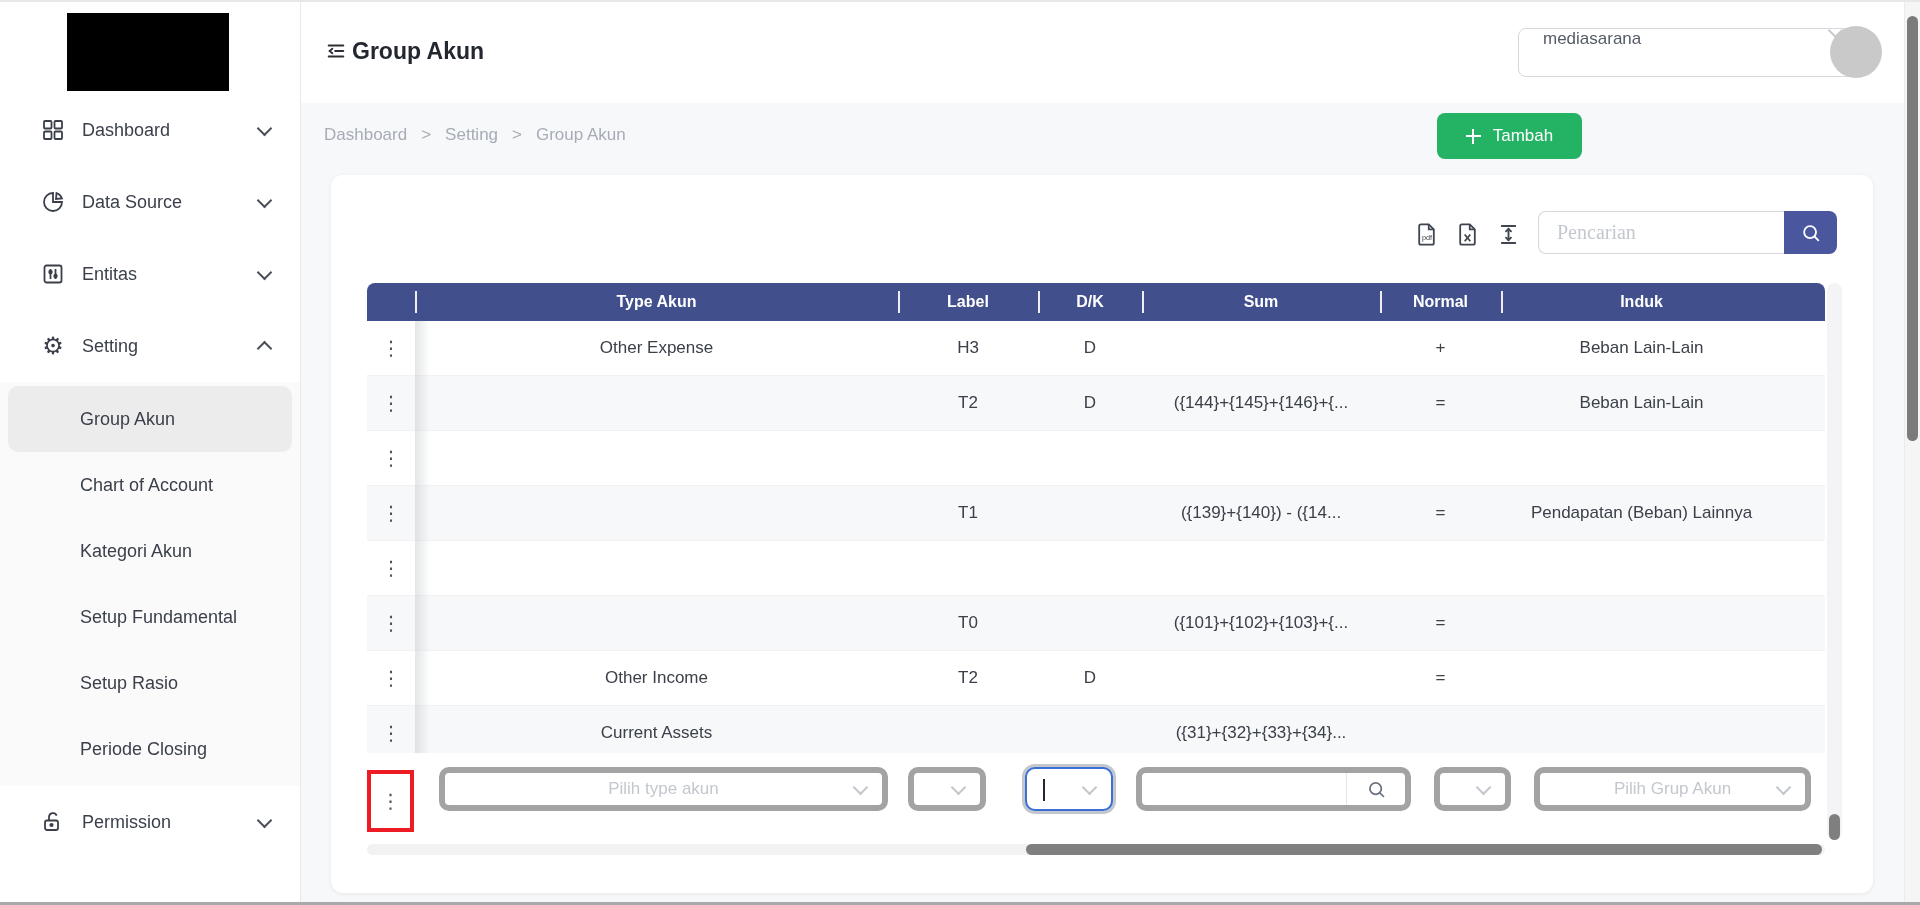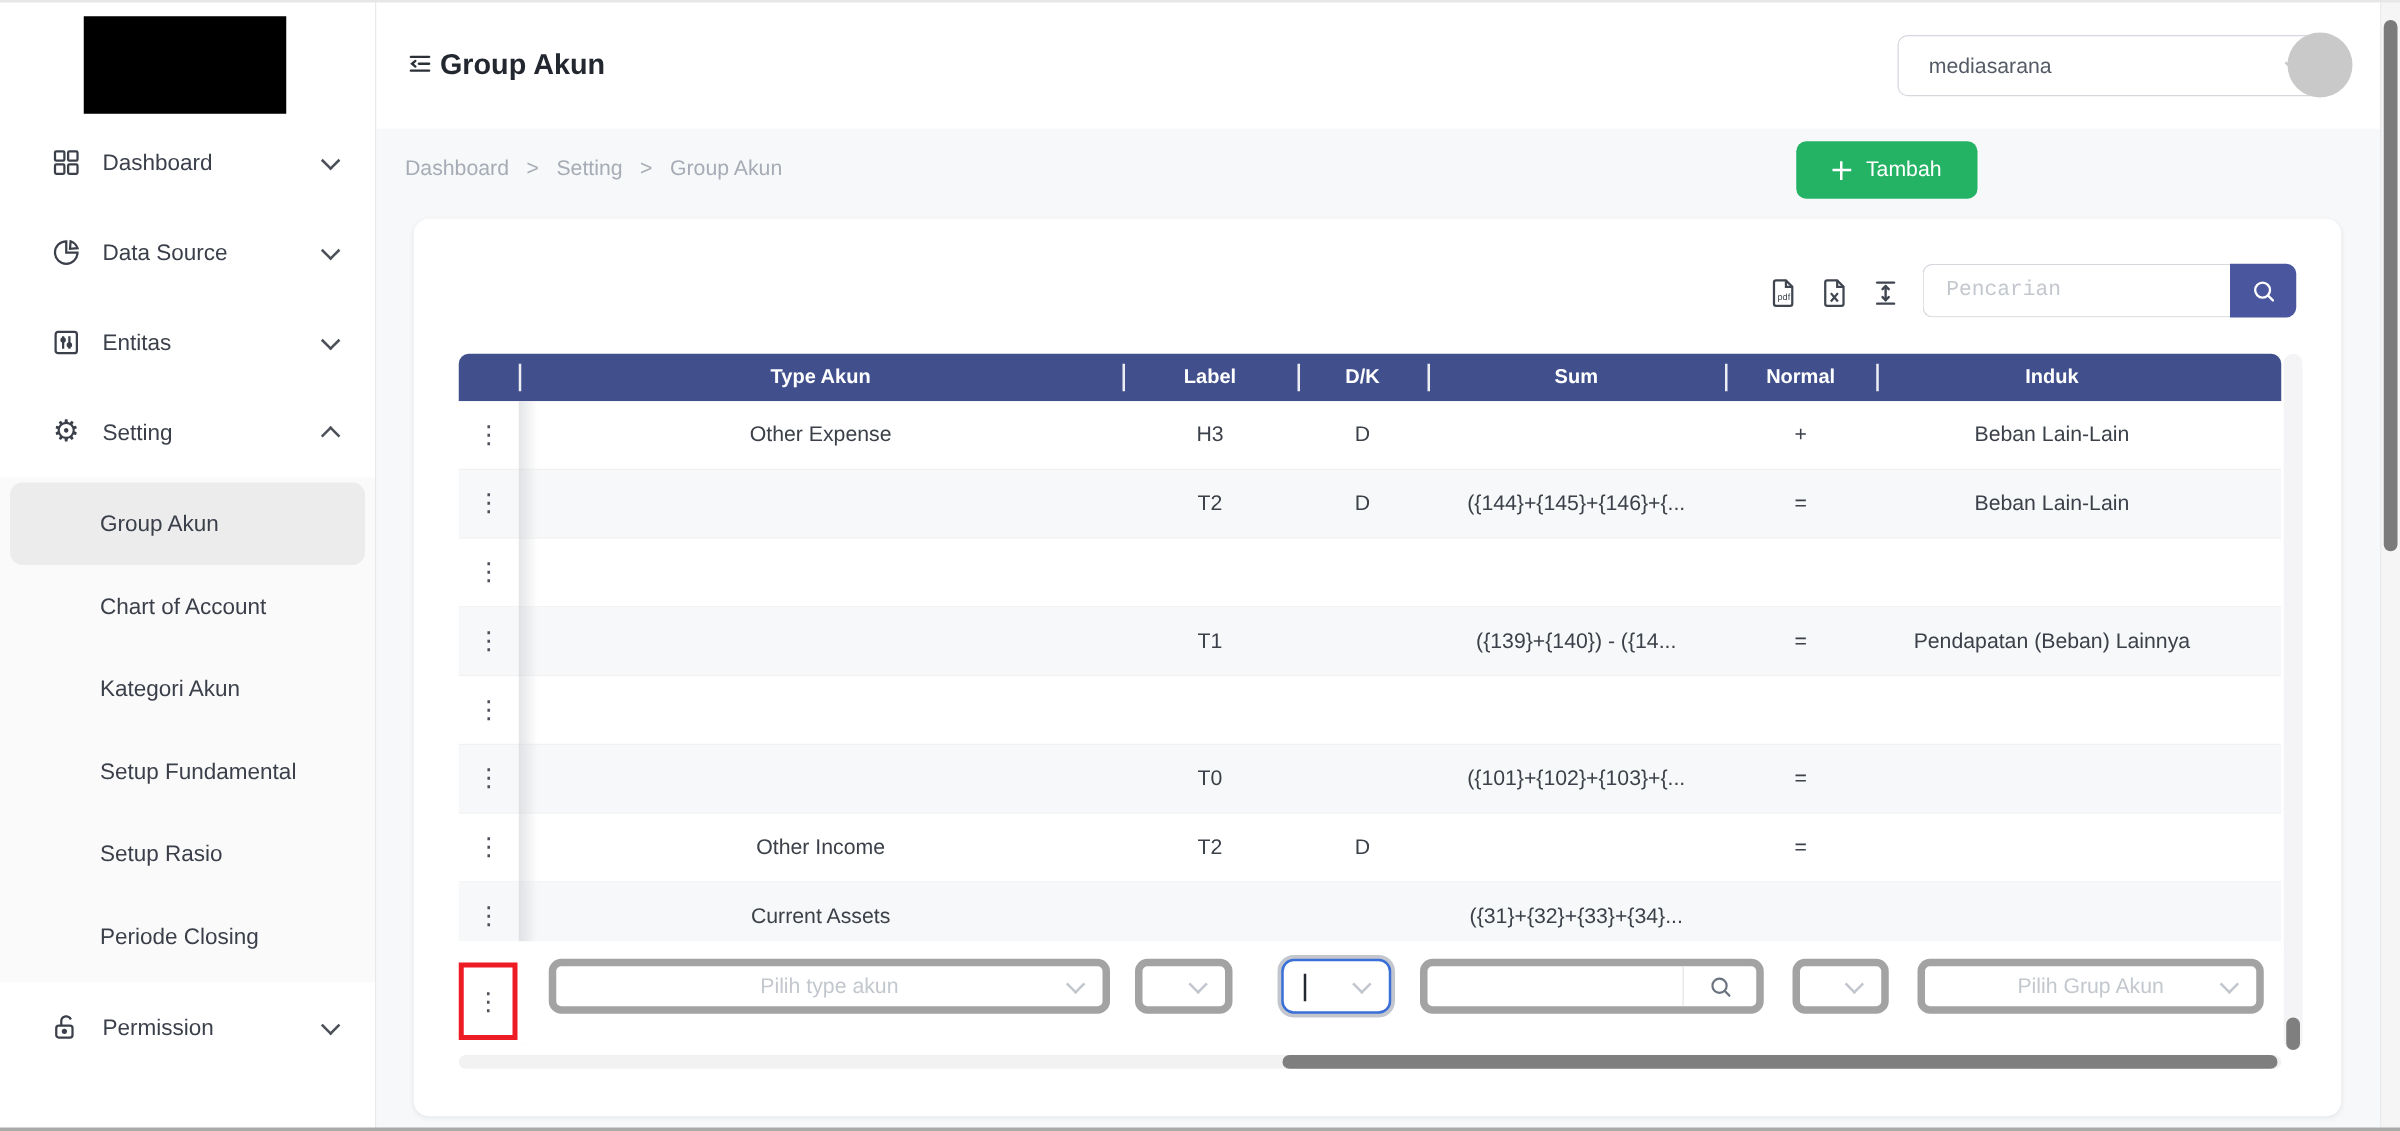--- a/index.html
+++ b/index.html
@@ -23,21 +23,21 @@
   .sub-item{height:66px;display:flex;align-items:center;padding-left:72px;font-size:18px;color:#3a3f4a;border-radius:10px;cursor:pointer}
   .sub-item.active{background:#ececec}
   .uicon{font-size:24px;line-height:1;color:#3a3f4a}
 
   
   .main{position:absolute;left:300px;top:0;right:0;bottom:0}
   .main-header{position:absolute;left:0;top:0;right:0;height:103px;background:#fff}
   .collapse-btn{position:absolute;left:25px;top:40px;width:22px;height:22px;cursor:pointer}
   .page-title{position:absolute;left:52px;top:38px;font-size:23px;font-weight:700;color:#23272f}
   .entity-select{position:absolute;left:1218px;top:28px;width:298px;height:47px;border:1px solid #d5d8dd;border-radius:8px;
-    display:flex;align-items:center;padding:0 22px 0 24px;font-size:17px;color:#555b66;background:#fff;cursor:pointer}
+    display:flex;padding:0 22px 0 24px;font-size:17px;color:#555b66;background:#fff;cursor:pointer}
   .entity-select .chev{margin-left:auto;border-color:#c6cad1}
   .avatar{position:absolute;left:1530px;top:26px;width:52px;height:52px;border-radius:50%;background:#c9c9c9;cursor:pointer}
 
   
   .content{position:absolute;left:0;top:103px;right:0;bottom:0;background:#f7f8fa}
   .breadcrumb{position:absolute;left:24px;top:22px;display:flex;gap:14px;font-size:17px;color:#a6acb5}
   .crumb{cursor:pointer}
   .btn-tambah{position:absolute;left:1137px;top:10px;width:145px;height:46px;border-radius:8px;background:var(--green,#24b364);
     display:flex;align-items:center;justify-content:center;gap:12px;color:#fff;font-size:17px;cursor:pointer}
   .plus{position:relative;width:15px;height:15px}
@@ -49,21 +49,21 @@
     box-shadow:0 1px 4px rgba(0,0,0,.07)}
 
   
   .filter-select{position:absolute;left:38px;top:35px;width:243px;height:44px;border:1px solid #d5d8dd;border-radius:10px;
     display:flex;align-items:center;padding:0 20px 0 26px;font-size:17px;color:#3e4450;cursor:pointer;background:#fff}
   .filter-select .chev{margin-left:auto;border-color:#c2c6cd}
   .export-icons{position:absolute;left:1082px;top:46px;display:flex;gap:14px;align-items:center}
   .export-icons .eic{width:27px;height:27px;cursor:pointer}
   .search-group{position:absolute;left:1207px;top:36px;width:299px;height:43px;display:flex}
   .search-input{width:246px;height:100%;border:1px solid #d5d8dd;border-right:none;border-radius:8px 0 0 8px;
-    padding:0 18px;font-size:17px;color:#3e4450;outline:none;box-sizing:border-box;font-family:Liberation Mono, monospace}
+    padding:0 18px;font-size:20px;color:#3e4450;outline:none;box-sizing:border-box;font-family:Liberation Serif, serif}
   .search-input::placeholder{color:#c3c7ce}
   .search-btn{width:65px;height:100%;background:var(--indigo-btn,#4a579f);border-radius:0 8px 8px 0;
     display:flex;align-items:center;justify-content:center;cursor:pointer}
 
   
   .table{position:absolute;left:36px;top:108px;width:1458px}
   .thead{height:38px;background:var(--indigo,#41508c);border-radius:8px 8px 0 0;display:flex;align-items:center;
     color:#fff;font-size:16px;font-weight:600}
   .hc{position:relative;display:flex;align-items:center;justify-content:center;height:100%}
   .hc.sep::before{content:"";position:absolute;left:0;top:8px;bottom:8px;width:2px;background:rgba(255,255,255,.9)}

